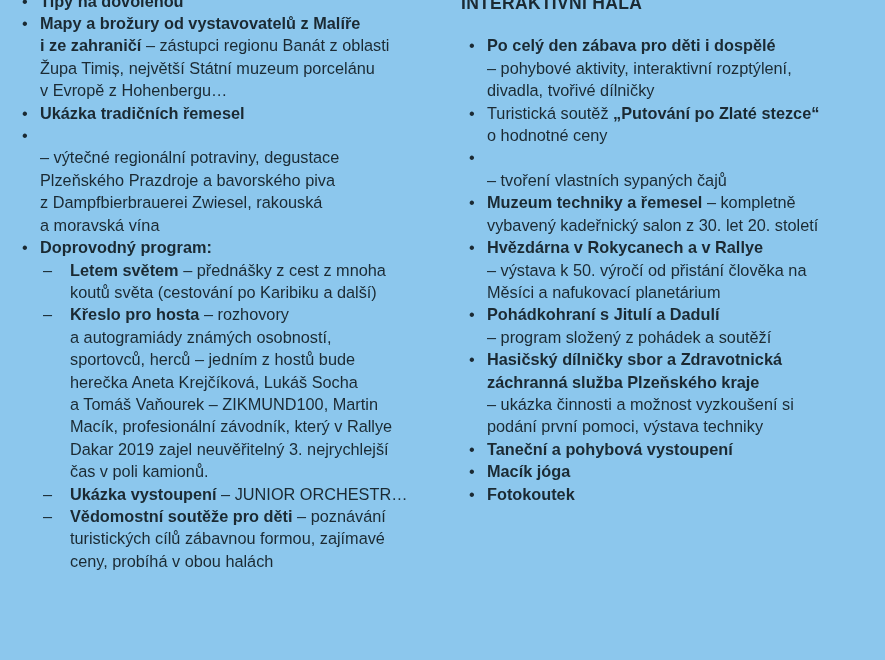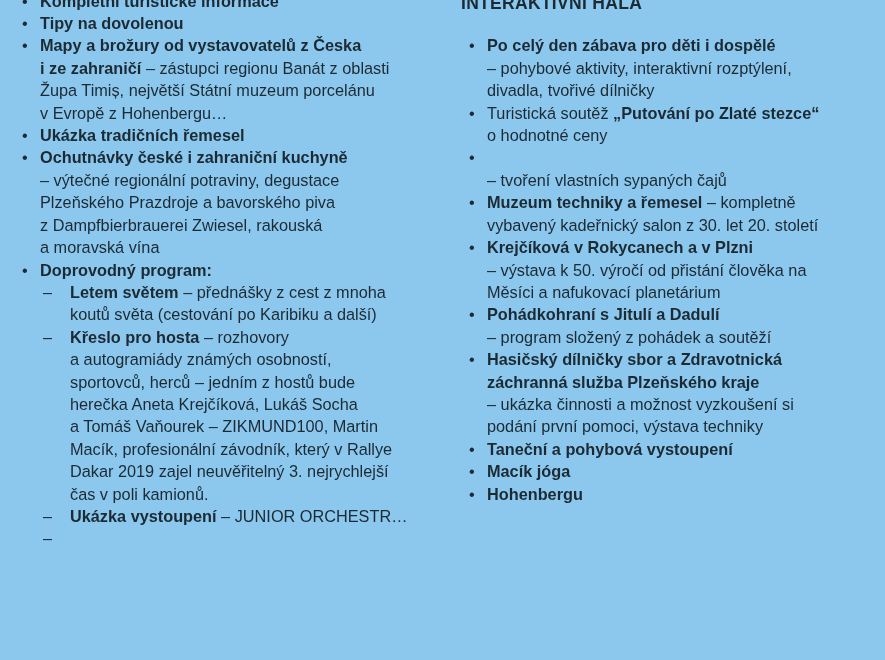--- a/index.html
+++ b/index.html
@@ -58,32 +58,32 @@
         <div class="item">
           <span class="marker">•</span>
           <span class="runs"><span class="b">Kompletní turistické informace</span></span>
         </div>
         <div class="item">
           <span class="marker">•</span>
           <span class="runs"><span class="b">Tipy na dovolenou</span></span>
         </div>
         <div class="item">
           <span class="marker">•</span>
-          <span class="runs"><span class="b">Mapy a brožury od vystavovatelů z Česka
+          <span class="runs"><span class="b">Mapy a brožury od vystavovatelů z Malíře
 i ze zahraničí </span><span>– zástupci regionu Banát z oblasti
 Župa Timiș, největší Státní muzeum porcelánu
 v Evropě z Hohenbergu…</span></span>
         </div>
         <div class="item">
           <span class="marker">•</span>
           <span class="runs"><span class="b">Ukázka tradičních řemesel</span></span>
         </div>
         <div class="item">
           <span class="marker">•</span>
-          <span class="runs"><span class="b">Ochutnávky české i zahraniční kuchyně</span><span>
+          <span class="runs"><span>
 – výtečné regionální potraviny, degustace
 Plzeňského Prazdroje a bavorského piva
 z Dampfbierbrauerei Zwiesel, rakouská
 a moravská vína</span></span>
         </div>
         <div class="item">
           <span class="marker">•</span>
           <span class="runs"><span class="b">Doprovodný program:</span></span>
         </div>
         <div class="item item--sub">
@@ -101,20 +101,23 @@
 Macík, profesionální závodník, který v Rallye
 Dakar 2019 zajel neuvěřitelný 3. nejrychlejší
 čas v poli kamionů.</span></span>
         </div>
         <div class="item item--sub">
           <span class="marker">–</span>
           <span class="runs"><span class="b">Ukázka vystoupení</span><span> – JUNIOR ORCHESTR…</span></span>
         </div>
         <div class="item item--sub">
           <span class="marker">–</span>
+          <span class="runs"><span class="b">Vědomostní soutěže pro děti</span><span> – poznávání
+turistických cílů zábavnou formou, zajímavé
+ceny, probíhá v obou halách</span></span>
         </div>
       </div>
   </section>
   <section class="col col--right">
     <h1 class="title">INTERAKTIVNÍ HALA</h1>
     <div class="list">
         <div class="item">
           <span class="marker">•</span>
           <span class="runs"><span class="b">Po celý den zábava pro děti i dospělé</span><span>
 – pohybové aktivity, interaktivní rozptýlení,
@@ -130,21 +133,21 @@
           <span class="runs"><span>
 – tvoření vlastních sypaných čajů</span></span>
         </div>
         <div class="item">
           <span class="marker">•</span>
           <span class="runs"><span class="b">Muzeum techniky a řemesel</span><span> – kompletně
 vybavený kadeřnický salon z 30. let 20. století</span></span>
         </div>
         <div class="item">
           <span class="marker">•</span>
-          <span class="runs"><span class="b">Krejčíková v Rokycanech a v Plzni</span><span>
+          <span class="runs"><span class="b">Hvězdárna v Rokycanech a v Rallye</span><span>
 – výstava k 50. výročí od přistání člověka na
 Měsíci a nafukovací planetárium</span></span>
         </div>
         <div class="item">
           <span class="marker">•</span>
           <span class="runs"><span class="b">Pohádkohraní s Jitulí a Dadulí</span><span>
 – program složený z pohádek a soutěží</span></span>
         </div>
         <div class="item">
           <span class="marker">•</span>
@@ -156,17 +159,17 @@
         <div class="item">
           <span class="marker">•</span>
           <span class="runs"><span class="b">Taneční a pohybová vystoupení</span></span>
         </div>
         <div class="item">
           <span class="marker">•</span>
           <span class="runs"><span class="b">Macík jóga</span></span>
         </div>
         <div class="item">
           <span class="marker">•</span>
-          <span class="runs"><span class="b">Hohenbergu</span></span>
+          <span class="runs"><span class="b">Fotokoutek</span></span>
         </div>
       </div>
   </section>
 </div>
 
 </body></html>

